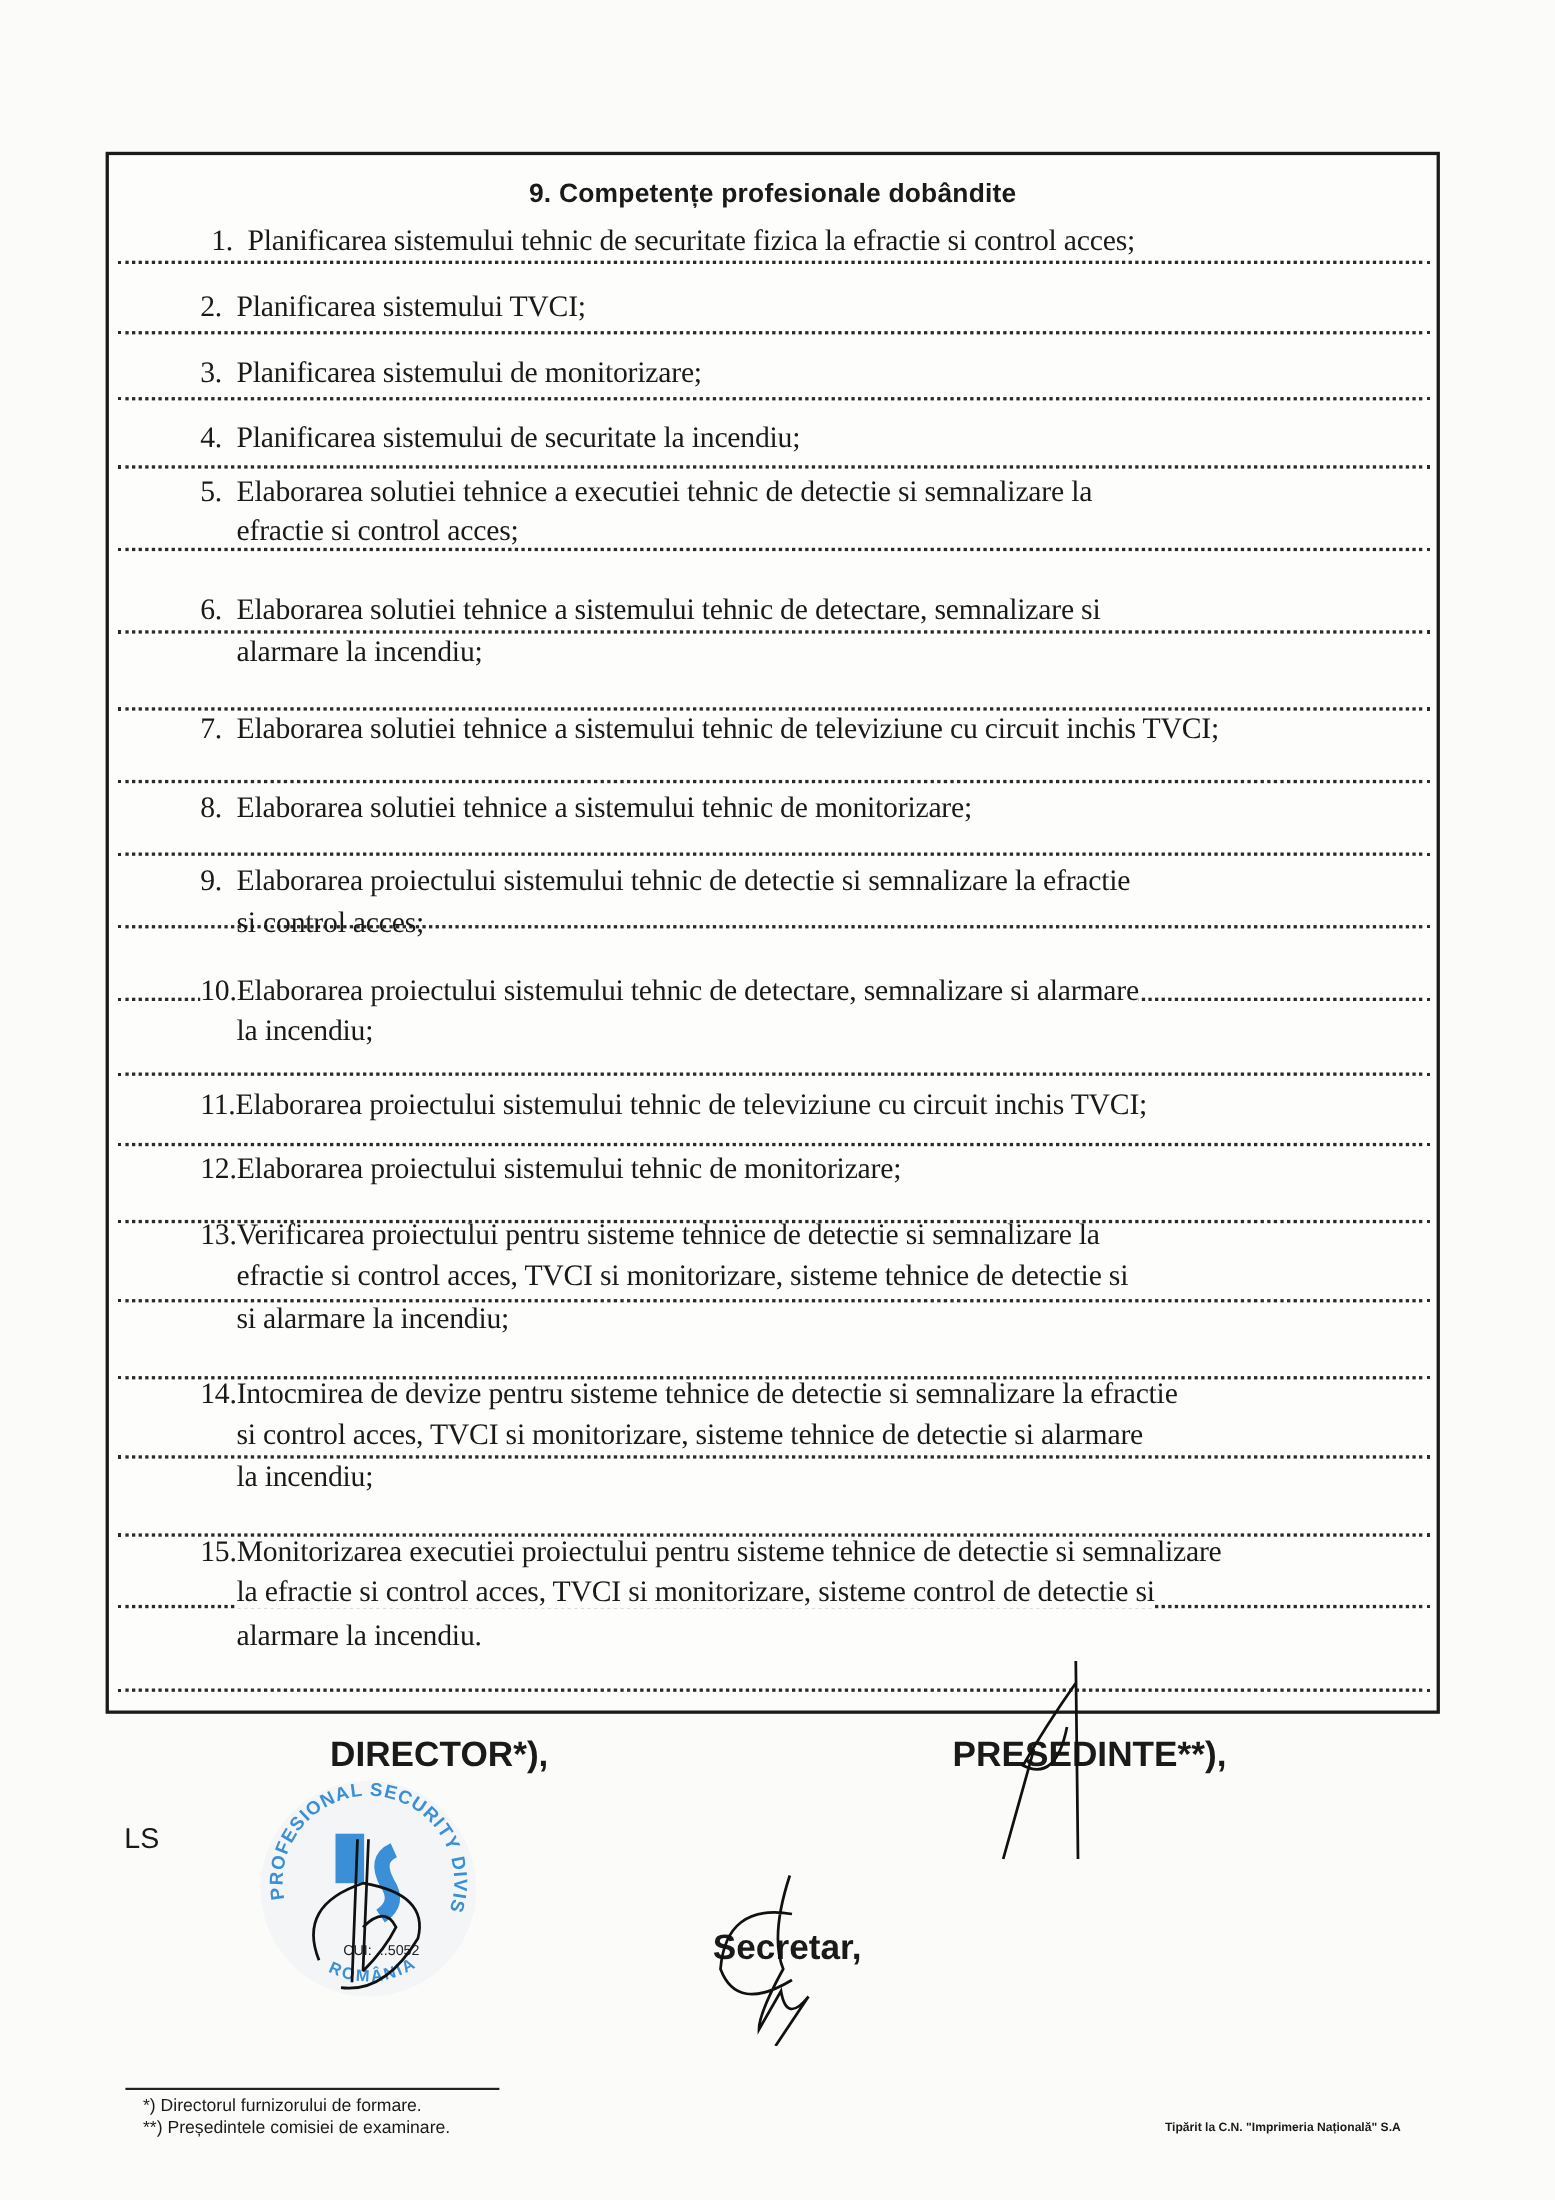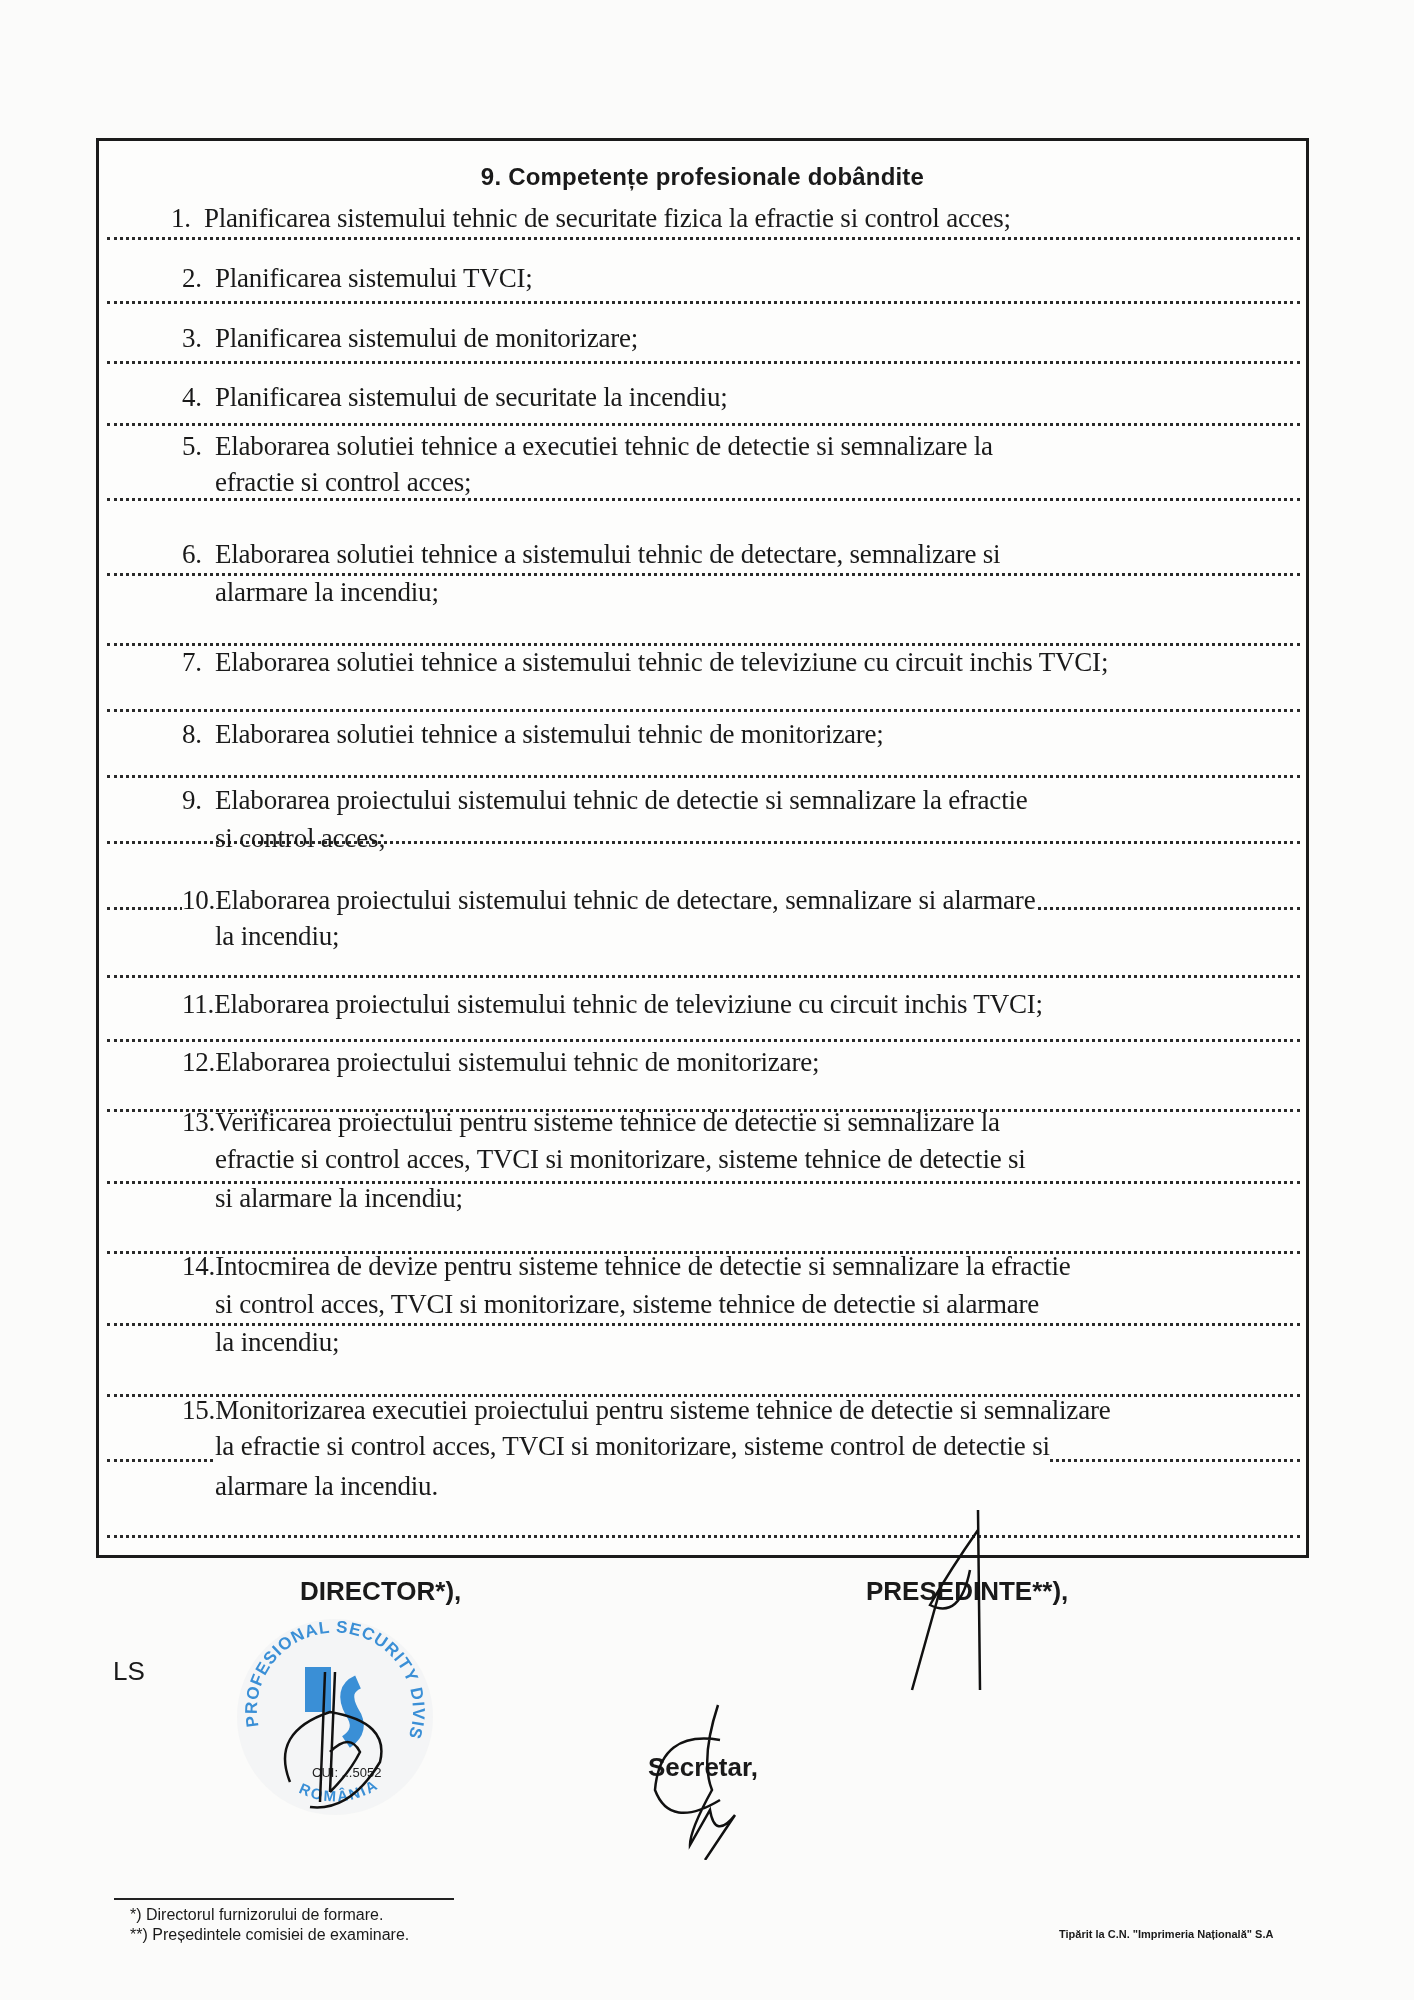--- a/index.html
+++ b/index.html
@@ -52,21 +52,21 @@
     margin-left: 16px;
   }
   .printer {
     position: absolute; left: 1059px; top: 1928px;
     font-family: "Liberation Sans", sans-serif;
     font-weight: bold; font-size: 11px;
   }
   .sig-label {
     position: absolute;
     font-family: "Liberation Sans", sans-serif;
-    font-weight: bold; font-size: 26px;
+    font-weight: bold; font-size: 32px;
   }
   .ls {
     position: absolute; left: 113px; top: 1656px;
     font-family: "Liberation Sans", sans-serif; font-size: 26px;
   }
   .stamp { position: absolute; left: 230px; top: 1612px; width: 210px; height: 210px; }
   .sig { position: absolute; pointer-events: none; }
 </style>
 </head>
 <body>
@@ -88,21 +88,21 @@
   <div class="dots" style="top:834px"></div>
   <div class="dots" style="top:898px"></div>
   <div class="dots" style="top:968px"></div>
   <div class="dots" style="top:1040px"></div>
   <div class="dots" style="top:1110px"></div>
   <div class="dots" style="top:1182px"></div>
   <div class="dots" style="top:1253px"></div>
   <div class="dots" style="top:1318px"></div>
   <div class="dots" style="top:1394px"></div>
 
-  <div class="line" style="left:72px;top:62px">
+  <div class="line" style="left:93px;top:62px">
     <span class="num">1.</span>&nbsp;
     <span>Planificarea sistemului tehnic de securitate fizica la efractie si control acces;</span>
   </div>
 
   <div class="line" style="left:83px;top:122px">
     <span class="num">2.</span>&nbsp;
     <span>Planificarea sistemului TVCI;</span>
   </div>
 
   <div class="line" style="left:83px;top:182px">

